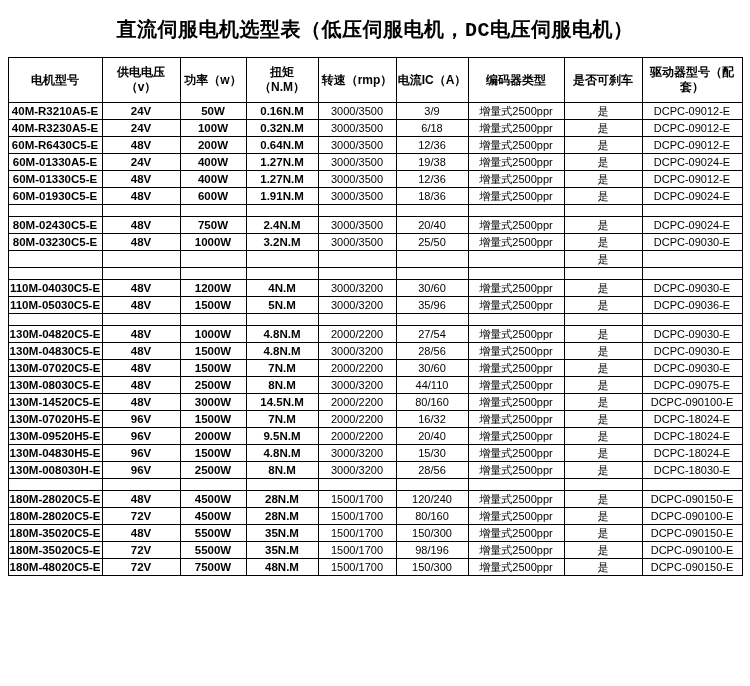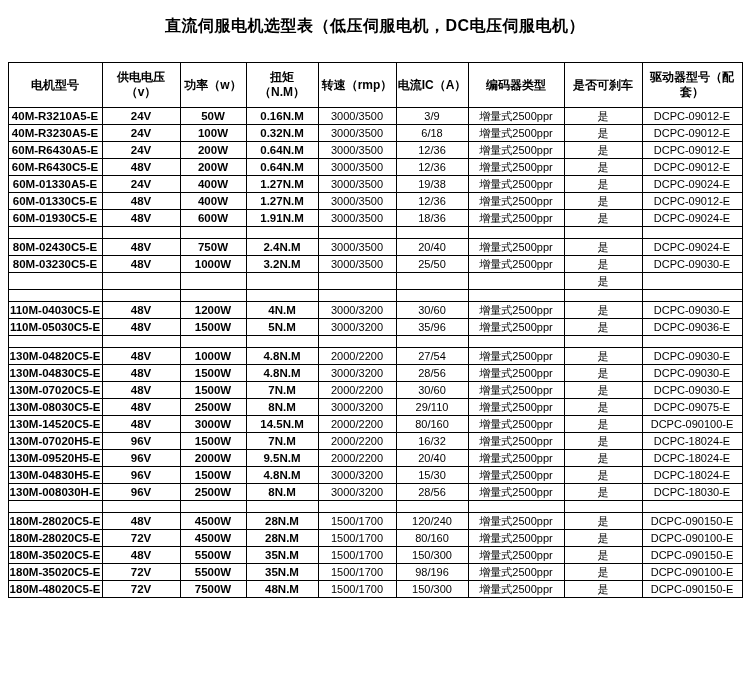--- a/index.html
+++ b/index.html
@@ -16,31 +16,32 @@
   }
   .page {
     width: 750px;
     height: 686px;
     box-sizing: border-box;
     position: relative;
     background: #ffffff;
   }
   .title {
     text-align: center;
-    font-size: 16px;
+    font-size: 20px;
     font-weight: bold;
     letter-spacing: 0.5px;
     padding-top: 16px;
     padding-bottom: 14px;
     color: #000;
+    font-family: Liberation Mono, monospace;
   }
   table.spec {
     border-collapse: collapse;
     width: 734px;
-    margin: 11px auto;
+    margin: 0 auto;
     table-layout: fixed;
   }
   table.spec th, table.spec td {
     border: 1px solid #000000;
     font-size: 11px;
     text-align: center;
     vertical-align: middle;
     padding: 0;
     height: 16px;
     line-height: 14px;
@@ -136,31 +137,20 @@
           <td class="volt">24V</td>
           <td class="power">100W</td>
           <td class="torque">0.32N.M</td>
           <td class="speed">3000/3500</td>
           <td class="current">6/18</td>
           <td class="encoder">增量式2500ppr</td>
           <td class="brake">是</td>
           <td class="driver">DCPC-09012-E</td>
         </tr>
         <tr>
-          <td class="model">60M-R6430A5-E</td>
-          <td class="volt">24V</td>
-          <td class="power">200W</td>
-          <td class="torque">0.64N.M</td>
-          <td class="speed">3000/3500</td>
-          <td class="current">12/36</td>
-          <td class="encoder">增量式2500ppr</td>
-          <td class="brake">是</td>
-          <td class="driver">DCPC-09012-E</td>
-        </tr>
-        <tr>
           <td class="model">60M-R6430C5-E</td>
           <td class="volt">48V</td>
           <td class="power">200W</td>
           <td class="torque">0.64N.M</td>
           <td class="speed">3000/3500</td>
           <td class="current">12/36</td>
           <td class="encoder">增量式2500ppr</td>
           <td class="brake">是</td>
           <td class="driver">DCPC-09012-E</td>
         </tr>
@@ -317,21 +307,21 @@
           <td class="encoder">增量式2500ppr</td>
           <td class="brake">是</td>
           <td class="driver">DCPC-09030-E</td>
         </tr>
         <tr>
           <td class="model">130M-08030C5-E</td>
           <td class="volt">48V</td>
           <td class="power">2500W</td>
           <td class="torque">8N.M</td>
           <td class="speed">3000/3200</td>
-          <td class="current">29/110</td>
+          <td class="current">44/110</td>
           <td class="encoder">增量式2500ppr</td>
           <td class="brake">是</td>
           <td class="driver">DCPC-09075-E</td>
         </tr>
         <tr>
           <td class="model">130M-14520C5-E</td>
           <td class="volt">48V</td>
           <td class="power">3000W</td>
           <td class="torque">14.5N.M</td>
           <td class="speed">2000/2200</td>

